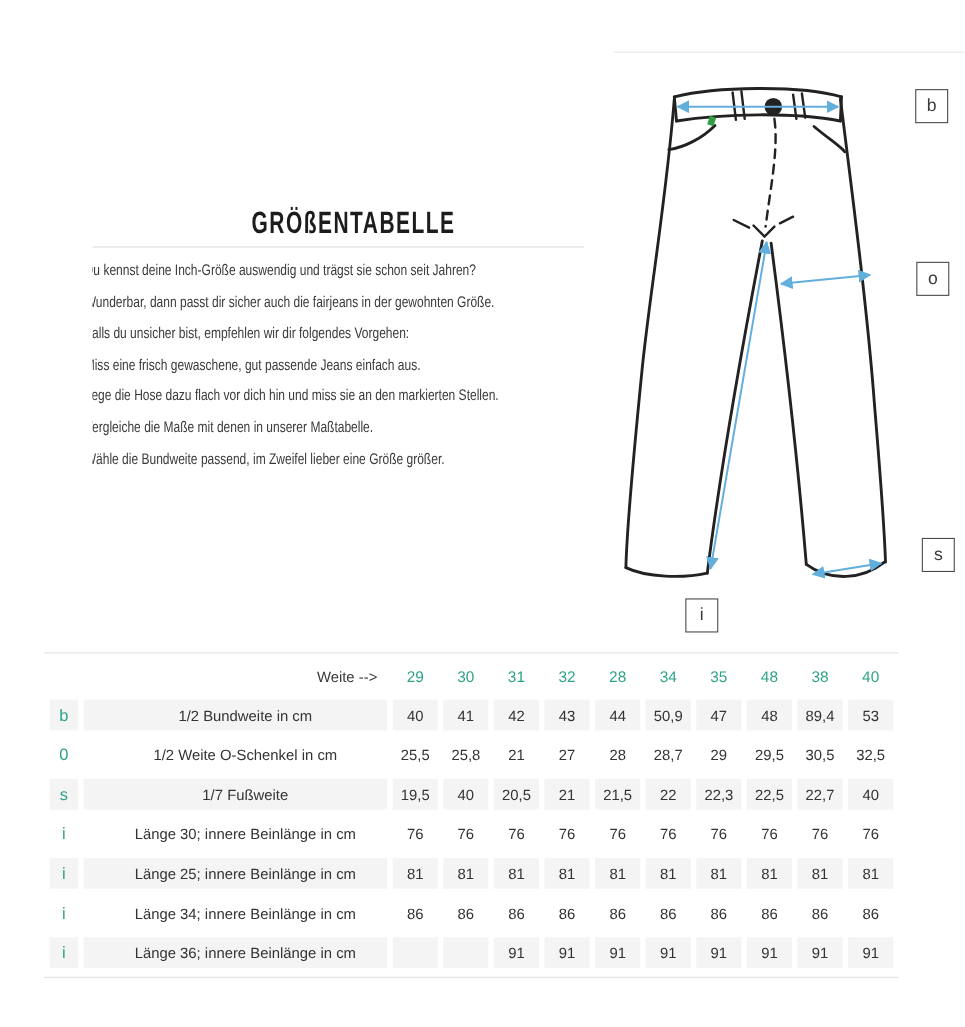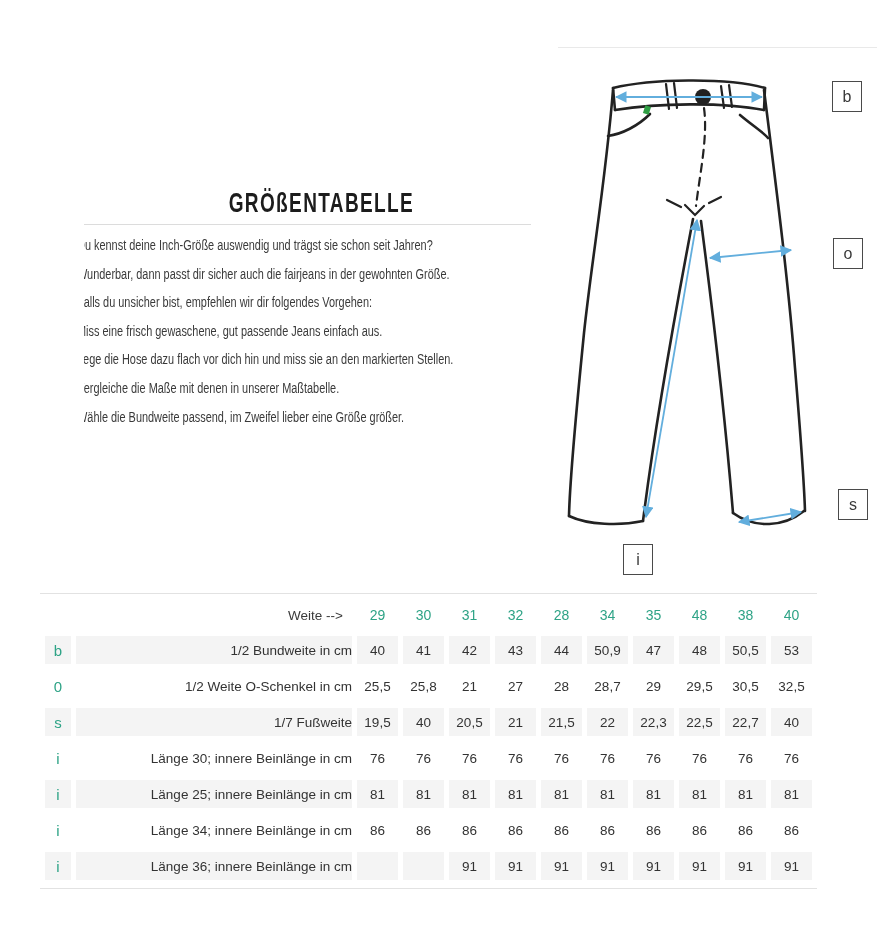--- a/index.html
+++ b/index.html
@@ -60,21 +60,21 @@
     border-top:1px solid var(--line_gray);border-bottom:1px solid var(--line_gray);
   }
   .tbl col.c-key{width:26px;}
   .tbl col.c-label{width:276px;}
   .tbl col.c-v{width:41px;}
   .tbl td{padding:0;height:26px;text-align:center;vertical-align:middle;
           font-size:13.5px;color:#333333;overflow:hidden;}
   .tbl tr.drow td{height:28px;}
   .tbl tr:nth-child(even) td{background:var(--stripe_gray);}
   .tbl td.key{color:var(--accent_teal);font-size:15px;}
-  .tbl td.label{text-align:right;padding-left:18px;white-space:nowrap;}
+  .tbl td.label{text-align:center;padding-left:18px;white-space:nowrap;}
   .tbl td.hl{text-align:right;padding-right:9px;color:#3a3a3a;}
   .tbl td.sz{color:var(--accent_teal);font-size:14px;}
 </style>
 </head>
 <body>
 
 <div class="page">
 
   <div class="intro">
     <h1 class="title"><span class="title-inner">GRÖßENTABELLE</span></h1>
@@ -171,21 +171,21 @@
       <td class="key">b</td>
       <td class="label">1/2 Bundweite in cm</td>
       <td>40</td>
       <td>41</td>
       <td>42</td>
       <td>43</td>
       <td>44</td>
       <td>50,9</td>
       <td>47</td>
       <td>48</td>
-      <td>50,5</td>
+      <td>89,4</td>
       <td>53</td>
     </tr>
     <tr class="drow">
       <td class="key">0</td>
       <td class="label">1/2 Weite O-Schenkel in cm</td>
       <td>25,5</td>
       <td>25,8</td>
       <td>21</td>
       <td>27</td>
       <td>28</td>

